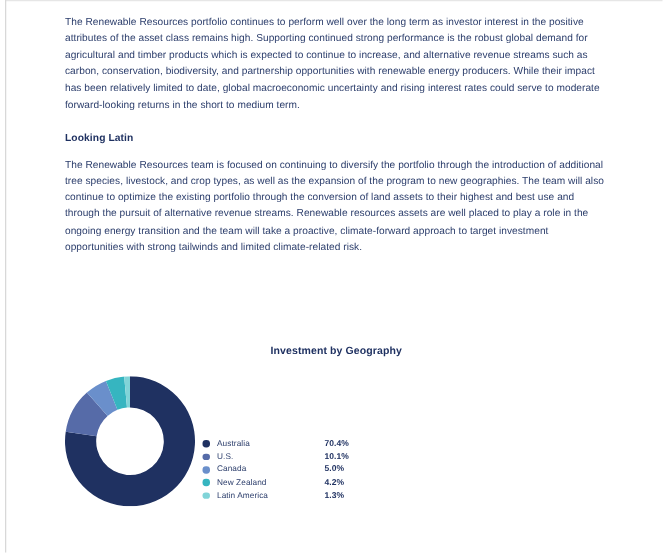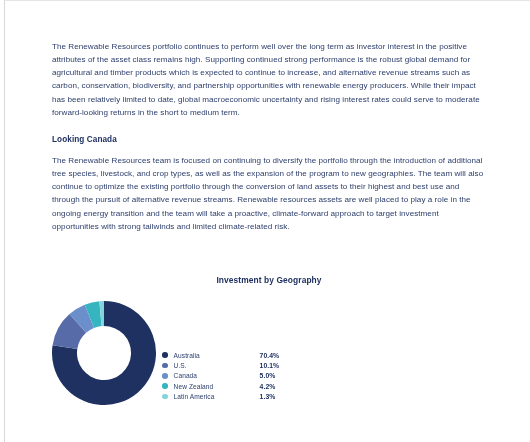--- a/index.html
+++ b/index.html
@@ -35,21 +35,21 @@
     position: absolute;
     left: 4px;
     top: 0;
     width: 526px;
     height: 1px;
     background: #e6e6e6;
   }
   .content {
     position: absolute;
     left: 52px;
-    top: 40px;
+    top: 11px;
     width: 434px;
   }
   p.body-text {
     margin: 0;
     color: #2b3d6b;
     font-size: 8.1px;
     line-height: 13.15px;
     text-align: left;
     letter-spacing: 0.005em;
   }
@@ -129,21 +129,21 @@
 
   <div class="page-rule-top"></div>
   <div class="page-rule-left"></div>
 
   <div class="content">
 
     <p class="body-text">The Renewable Resources portfolio continues to perform well over the long term as investor interest in the positive attributes of the asset class remains high. Supporting continued strong performance is the robust global demand for agricultural and timber products which is expected to continue to increase, and alternative revenue streams such as carbon, conservation, biodiversity, and partnership opportunities with renewable energy producers. While their impact has been relatively limited to date, global macroeconomic uncertainty and rising interest rates could serve to moderate forward-looking returns in the short to medium term.</p>
 
     <div class="gap-para"></div>
 
-    <h2 class="section-heading">Looking Canada</h2>
+    <h2 class="section-heading">Looking Latin</h2>
 
     <div class="gap-head"></div>
 
     <p class="body-text">The Renewable Resources team is focused on continuing to diversify the portfolio through the introduction of additional tree species, livestock, and crop types, as well as the expansion of the program to new geographies. The team will also continue to optimize the existing portfolio through the conversion of land assets to their highest and best use and through the pursuit of alternative revenue streams. Renewable resources assets are well placed to play a role in the ongoing energy transition and the team will take a proactive, climate-forward approach to target investment opportunities with strong tailwinds and limited climate-related risk.</p>
   </div>
 
   <div class="chart-block">
 
     <h3 class="chart-title">Investment by Geography</h3>
 

